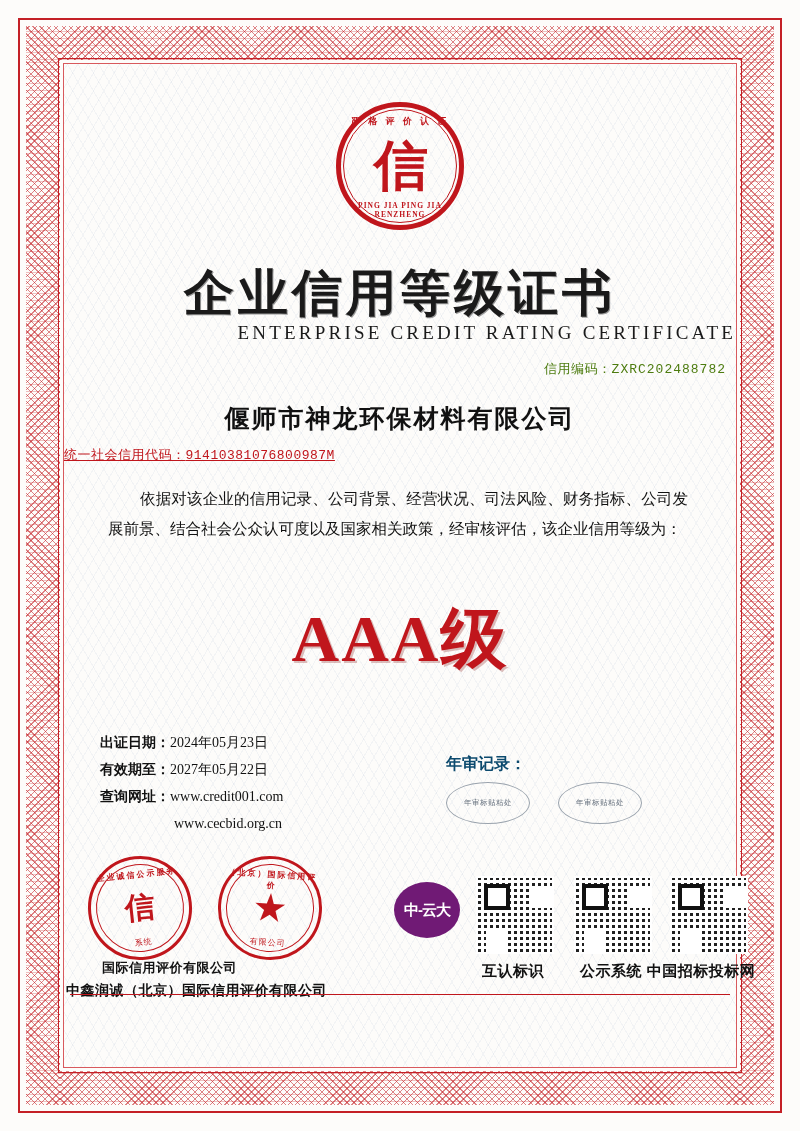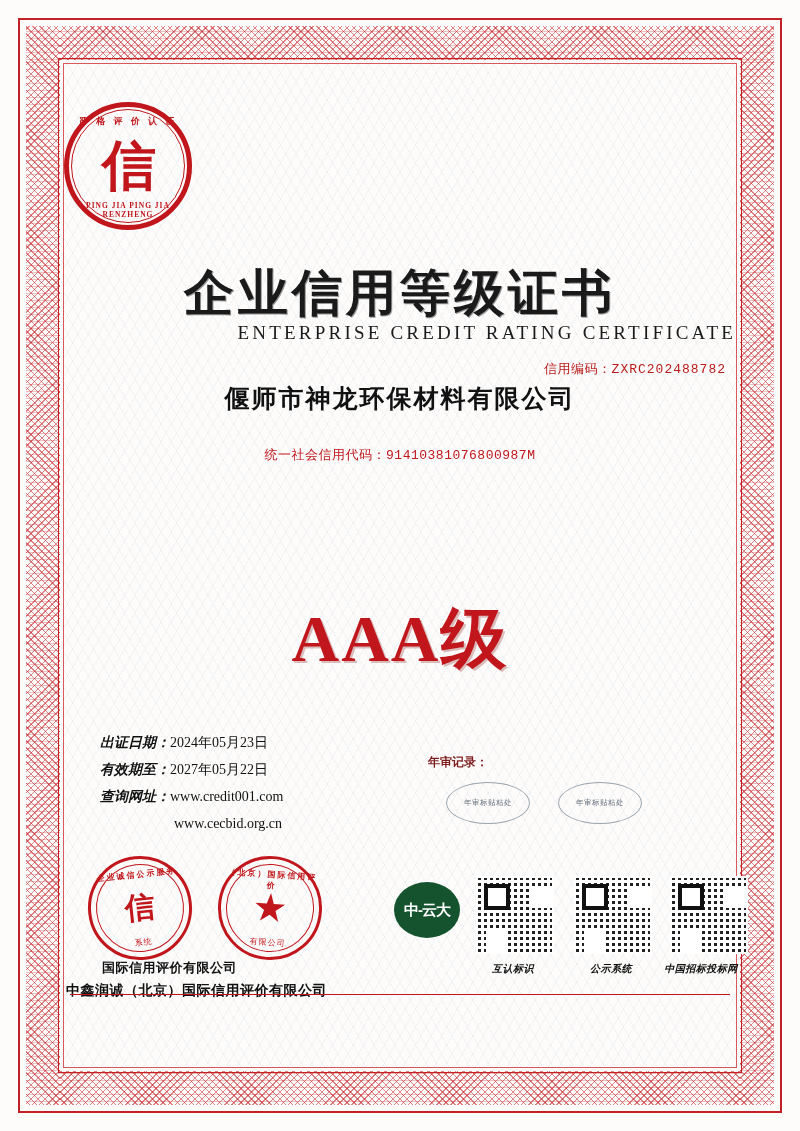--- a/index.html
+++ b/index.html
@@ -79,21 +79,21 @@
     width: 672px;
     height: 1003px;
   }
 
   
   .emblem-wrap {
     position: absolute;
     left: 0; right: 0;
     top: 38px;
     display: flex;
-    justify-content: flex-start;
+    justify-content: center;
   }
   .emblem {
     position: relative;
     width: 128px;
     height: 128px;
   }
   .emblem .ring {
     position: absolute;
     inset: 0;
     border-radius: 50%;
@@ -156,48 +156,48 @@
     font-family: "Liberation Serif", serif;
     font-size: 19px;
     letter-spacing: 3.2px;
     color: #1a1a1a;
   }
   .cert-no {
     position: absolute;
     top: 296px;
     right: 10px;
     font-size: 13px;
-    color: #b91c1c;
+    color: #4d7c0f;
     letter-spacing: 0.5px;
     font-family: "Liberation Sans", sans-serif;
   }
   .cert-no .num {
     font-family: "Liberation Mono", monospace;
     letter-spacing: 1px;
   }
 
   .company {
     position: absolute;
-    top: 318px;
+    top: 338px;
     left: 0; right: 0;
     text-align: center;
     font-family: "Liberation Sans", sans-serif;
     font-weight: bold;
     font-size: 25px;
     letter-spacing: 2px;
     color: #111;
   }
   .usci {
     position: absolute;
     top: 382px;
     left: 0; right: 0;
-    text-align: center;
     font-size: 13px;
     color: #c0161c;
     letter-spacing: 0.5px;
+    text-decoration: underline;
   }
   .usci .code { font-family: "Liberation Mono", monospace; }
 
   .body-text {
     position: absolute;
     top: 420px;
     left: 44px;
     width: 580px;
     font-size: 15.5px;
     line-height: 30px;
@@ -223,32 +223,32 @@
   
   .details {
     position: absolute;
     top: 665px;
     left: 36px;
     font-size: 14px;
     color: #111;
     line-height: 27px;
   }
   .details .row { white-space: nowrap; }
-  .details .lbl { font-weight: bold; font-style: italic; }
+  .details .lbl { font-weight: bold; }
   .details .url {
     font-family: "Liberation Serif", serif;
   }
   .details .indent { padding-left: 74px; }
 
   .annual {
     position: absolute;
     top: 690px;
-    left: 364px;
-    font-size: 12px;
-    color: #7f1d1d;
+    left: 382px;
+    font-size: 16px;
+    color: #0c4a6e;
   }
   .annual .title { font-weight: bold; }
   .stamp-slots {
     position: absolute;
     top: 718px;
     left: 382px;
     display: flex;
     gap: 28px;
   }
   .slot {
@@ -342,21 +342,21 @@
   .logo-box {
     position: absolute;
     top: 818px;
     left: 330px;
     width: 72px;
     height: 60px;
   }
   .logo-circle {
     width: 66px; height: 56px;
     border-radius: 50%;
-    background: #14532d;
+    background: #701a75;
     color: #fff;
     display: flex;
     align-items: center;
     justify-content: center;
     font-size: 15px;
     font-weight: bold;
     font-family: "Liberation Sans", sans-serif;
     letter-spacing: -1px;
     text-align: center;
   }
@@ -382,27 +382,26 @@
     box-shadow: 44px 0 0 -2px #fff, 0 44px 0 -2px #fff;
   }
   .qr-1 { left: 412px; }
   .qr-2 { left: 510px; }
   .qr-3 { left: 606px; }
   .qr-green { filter: hue-rotate(0deg); }
 
   .qr-caption {
     position: absolute;
     top: 898px;
-    font-size: 10px;
+    font-size: 15px;
     font-weight: bold;
     color: #111;
     width: 130px;
     text-align: center;
     letter-spacing: 0.5px;
-    font-style: italic;
   }
   .qrc-1 { left: 384px; }
   .qrc-2 { left: 482px; }
   .qrc-3 { left: 572px; }
 
   .footnote-rule {
     position: absolute;
     left: 6px; right: 6px;
     top: 930px;
     border-top: 1.2px solid #c0161c;
@@ -447,20 +446,21 @@
     <div class="cert-no">
       <span>信用编码：</span><span class="num">ZXRC202488782</span>
     </div>
 
     <div class="company">偃师市神龙环保材料有限公司</div>
 
     <div class="usci">
       <span>统一社会信用代码：</span><span class="code">91410381076800987M</span>
     </div>
 
+    <div class="body-text">依据对该企业的信用记录、公司背景、经营状况、司法风险、财务指标、公司发展前景、结合社会公众认可度以及国家相关政策，经审核评估，该企业信用等级为：</div>
 
     <div class="grade">AAA级</div>
 
     <div class="details">
       <div class="row">
         <span class="lbl">出证日期：</span><span>2024年05月23日</span>
       </div>
       <div class="row">
         <span class="lbl">有效期至：</span><span>2027年05月22日</span>
       </div>

